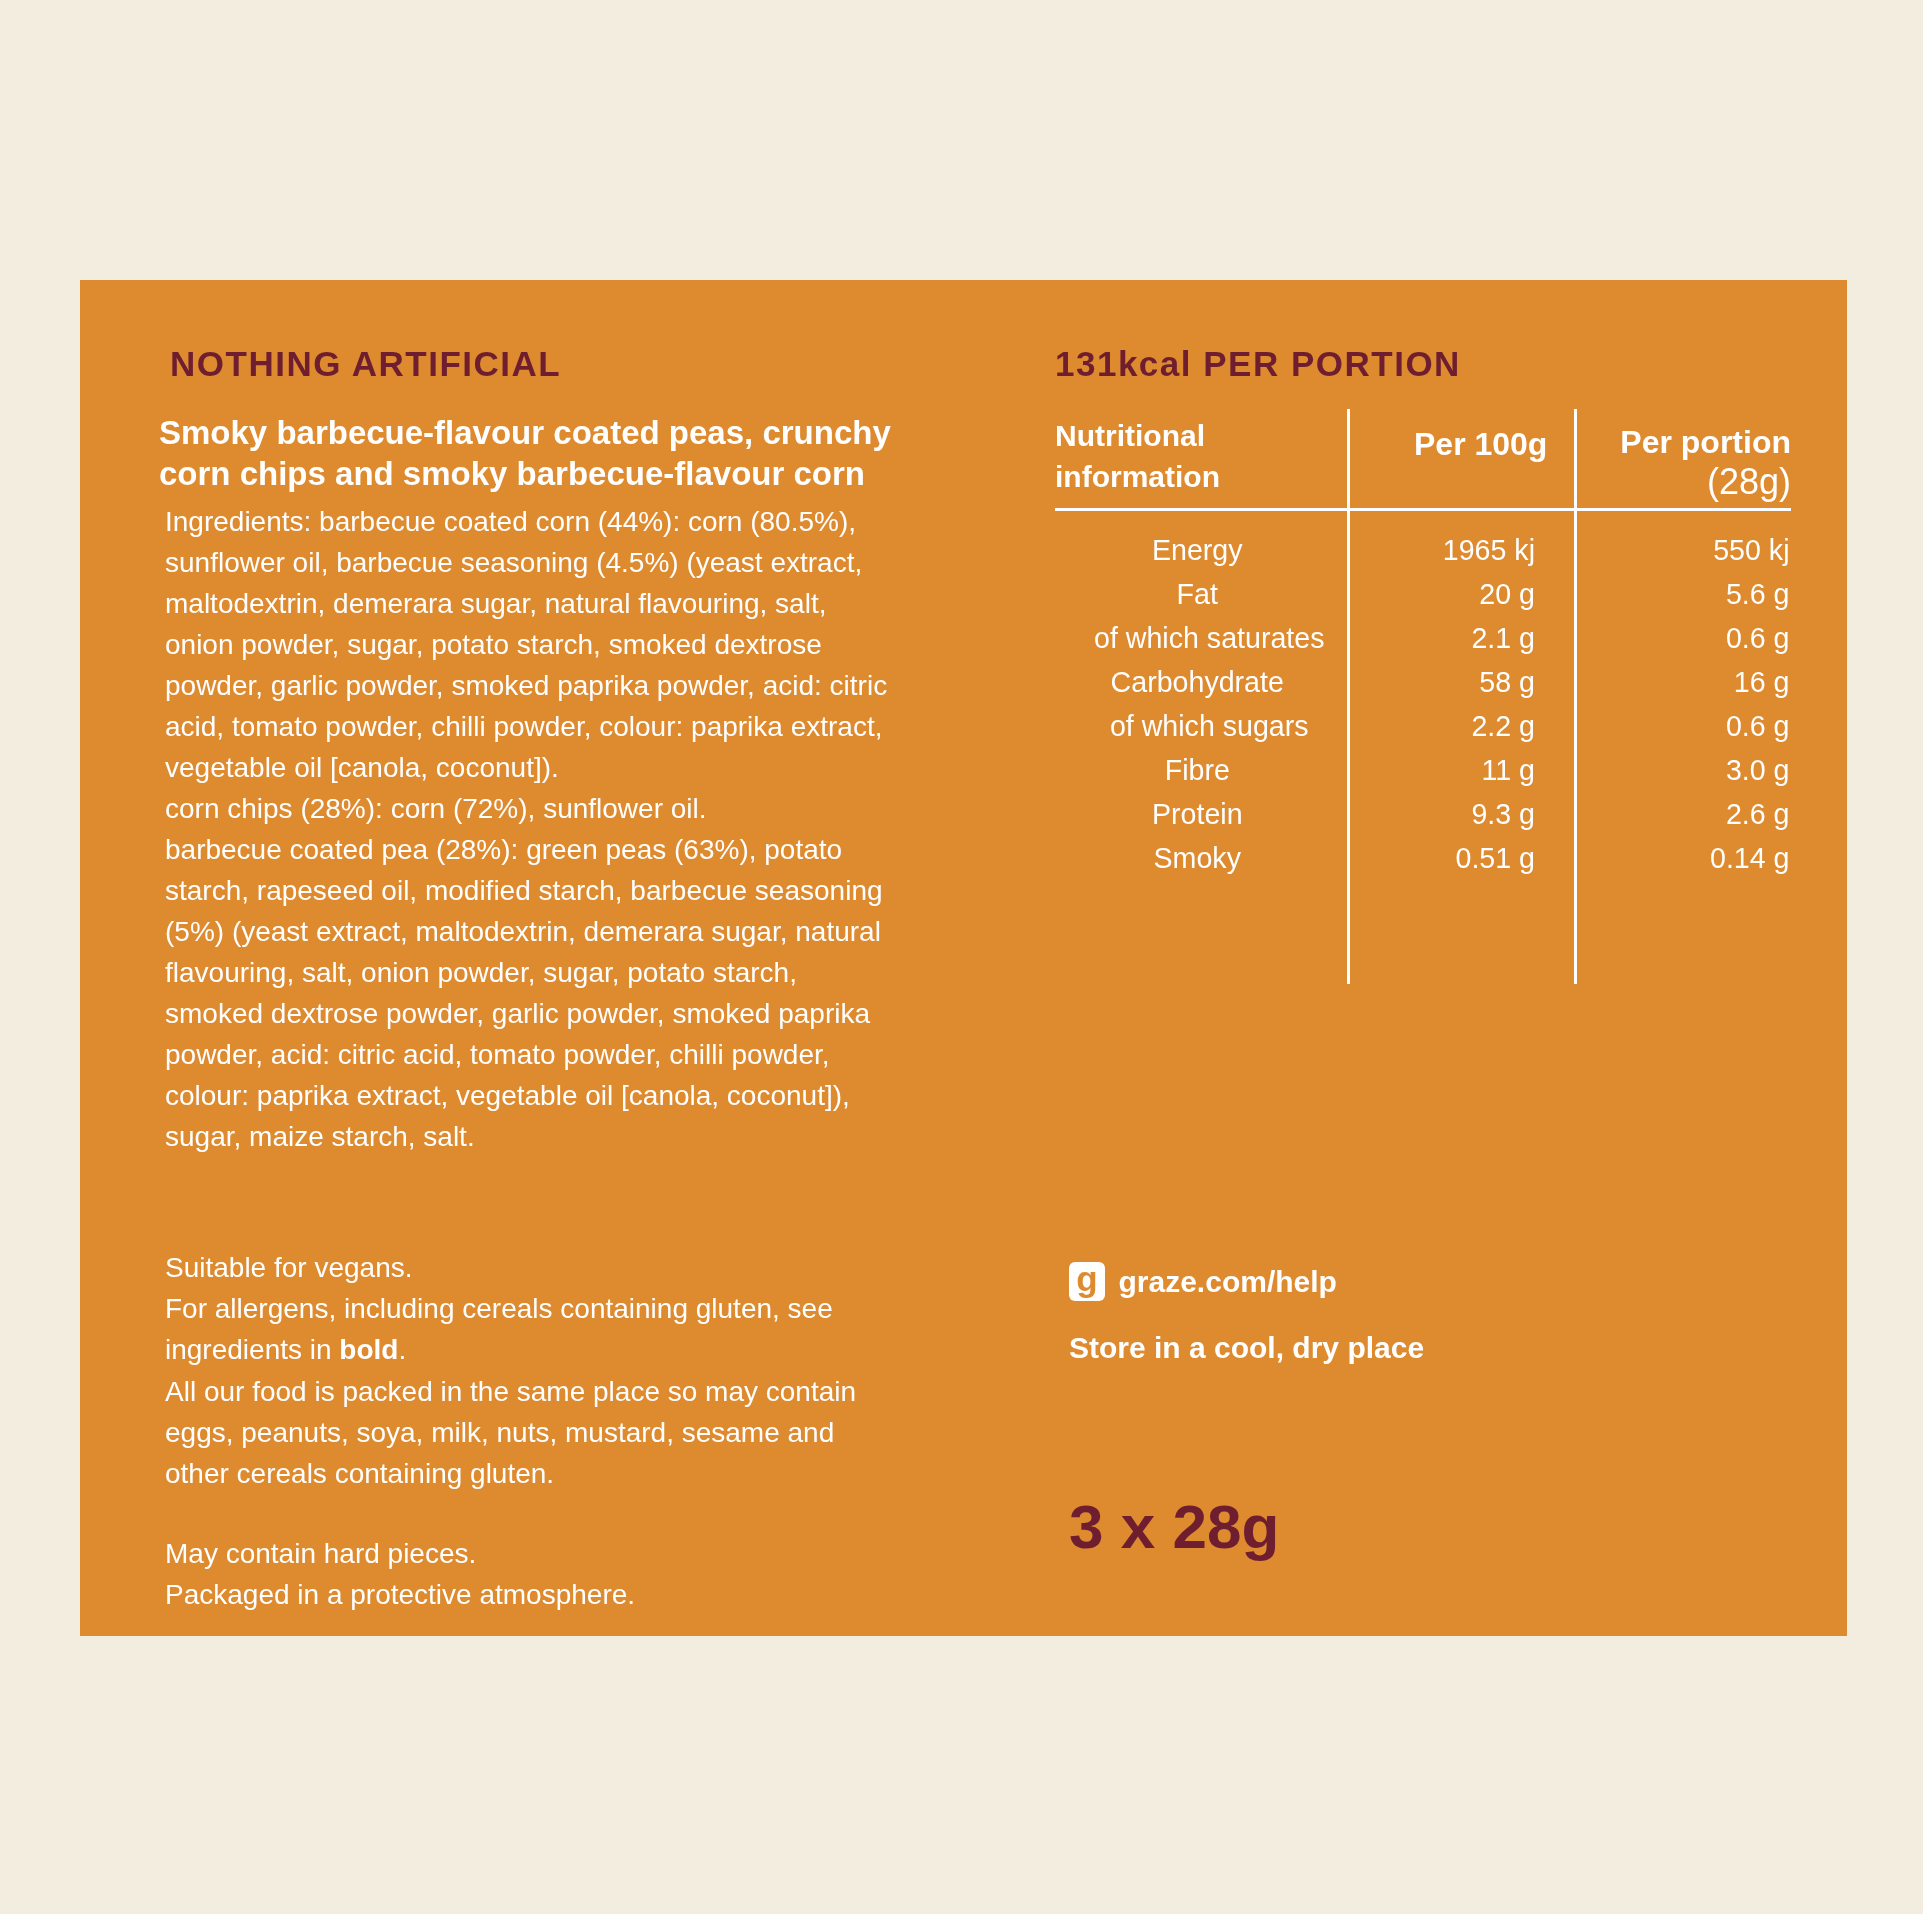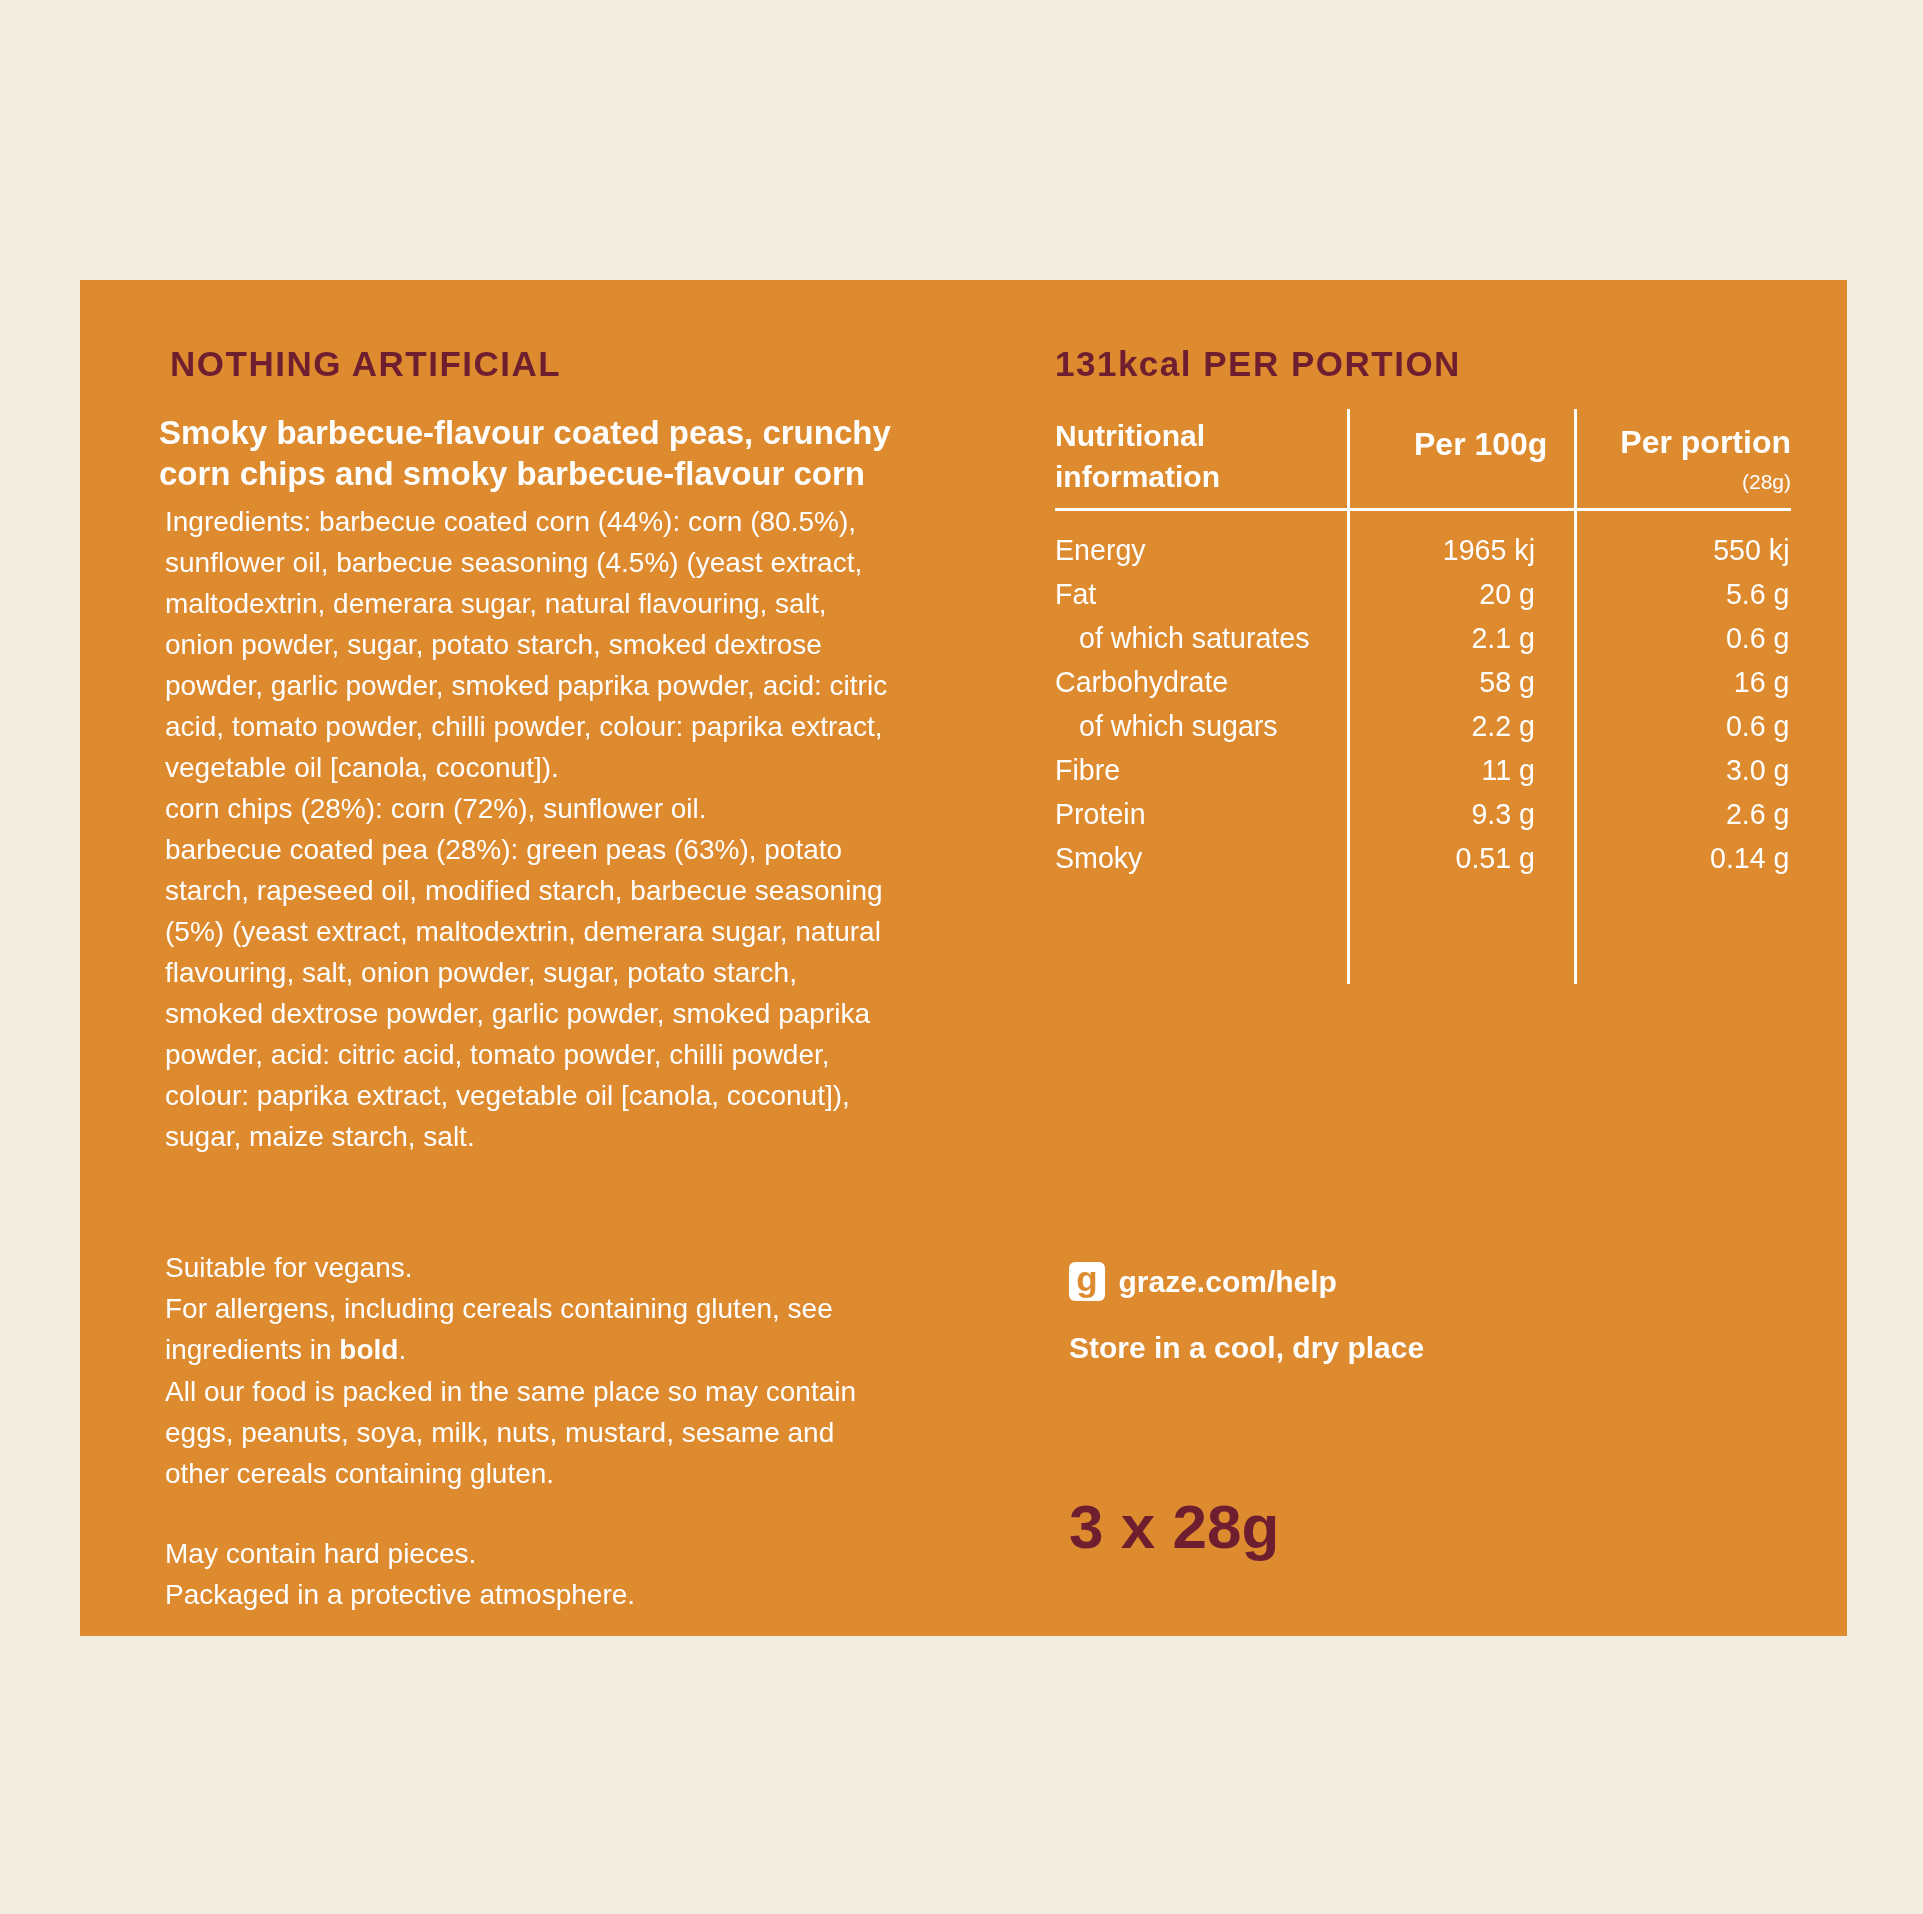--- a/index.html
+++ b/index.html
@@ -83,33 +83,33 @@
     width:226px; padding-right:25.6px;
     text-align:right;
     color:var(--white); font-size:32px; font-weight:bold;
   }
   .th3{
     position:absolute; right:0; top:14px;
     width:218px; text-align:right;
     color:var(--white);
   }
   .th3 .pp{font-size:32px; font-weight:bold; line-height:39px;}
-  .th3 .pp-sub{font-size:21px; font-weight:normal; line-height:39px;}
+  .th3 .pp-sub{font-size:36px; font-weight:normal; line-height:39px;}
   .rows{
     position:absolute; left:0; top:119px; width:736px;
   }
   .nrow{
     display:grid;
     grid-template-columns:292px 226px 218px;
     height:44px;
     align-items:center;
     color:var(--white);
     font-size:28.6px;
   }
-  .nrow .c1{text-align:left; padding-right:7.5px;}
+  .nrow .c1{text-align:center; padding-right:7.5px;}
   .nrow .c1.indent{padding-left:24px;}
   .nrow .c2{text-align:right; padding-right:38px;}
   .nrow .c3{text-align:right; padding-right:1.5px;}
   
   .graze-row{
     position:absolute; left:989px; top:982px;
     display:flex; align-items:center; gap:13.5px;
   }
   .graze-logo{
     width:36px; height:39px;

